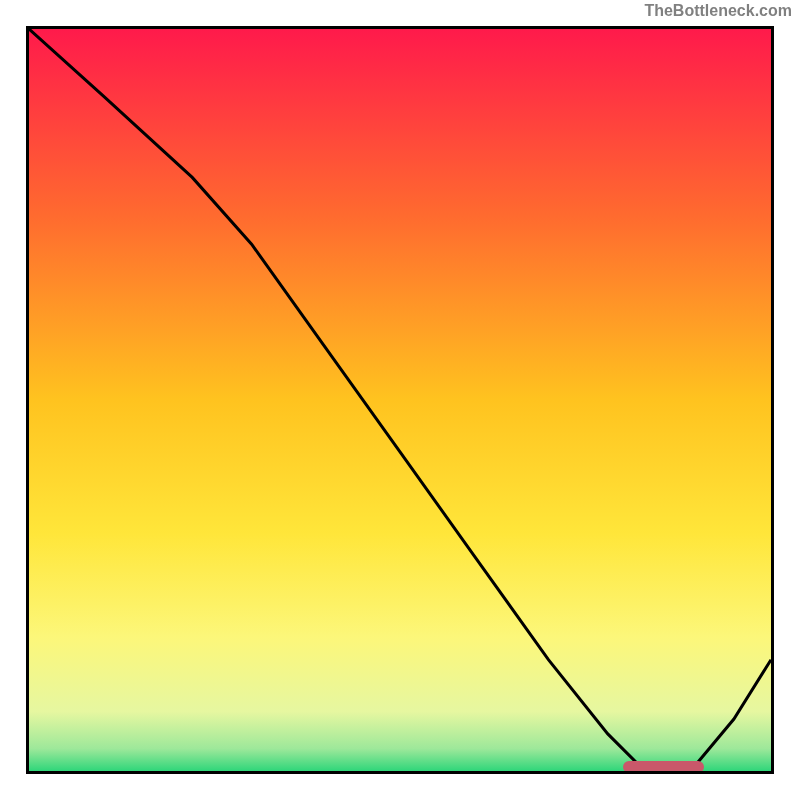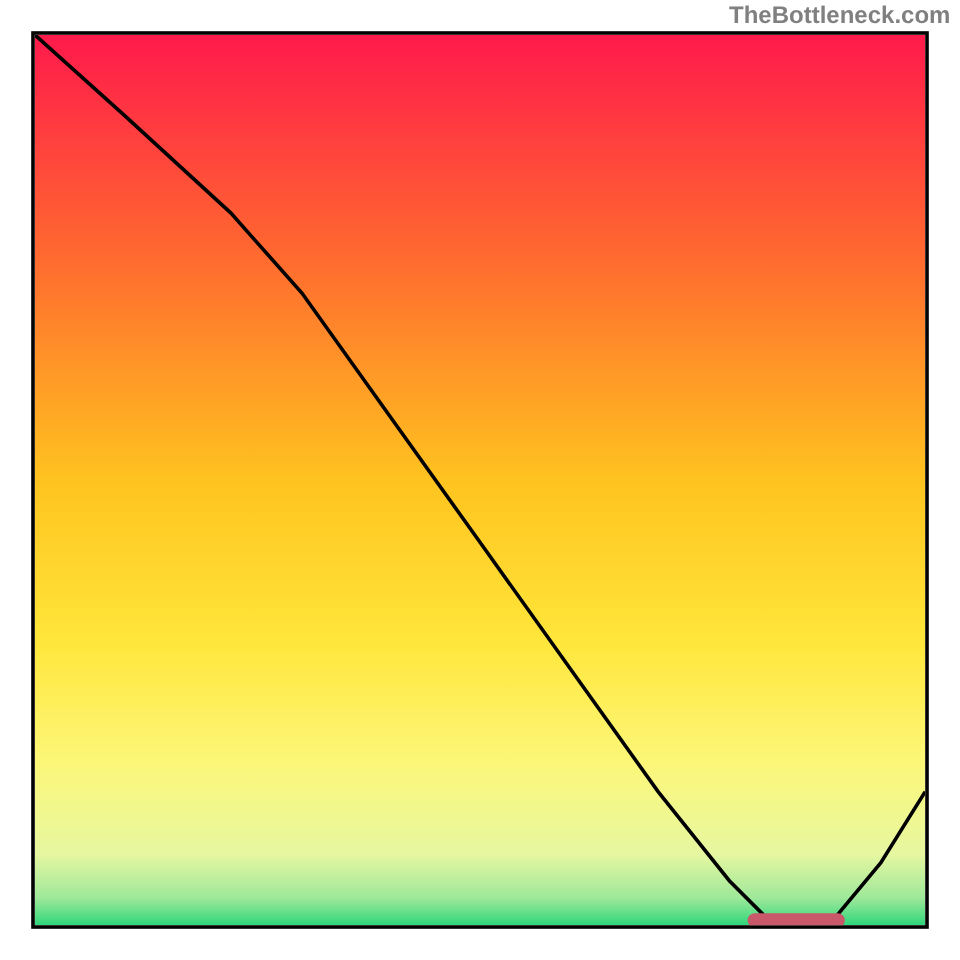--- a/index.html
+++ b/index.html
@@ -1,17 +1,17 @@
 <!DOCTYPE html>
 <html><head>
   <meta charset="utf-8">
   <style>
     * { margin: 0; padding: 0; box-sizing: border-box; }
     body { width: 800px; height: 800px; background: #fff; position: relative; overflow: hidden; }
-    .watermark { position: absolute; top: 2px; right: 8px; font-family: Arial, sans-serif; font-size: 20px; font-weight: bold; color: #808080; z-index: 10; }
+    .watermark { position: absolute; top: 2px; right: 8px; font-family: Arial, sans-serif; font-size: 16px; font-weight: bold; color: #808080; z-index: 10; }
     .plot-area { position: absolute; top: 26px; left: 26px; width: 748px; height: 748px; border: 3px solid #000; }
     .plot-inner { position: absolute; inset: 0; overflow: hidden; }
     svg.gradient-bg { position: absolute; inset: 0; width: 100%; height: 100%; }
     svg.curve { position: absolute; inset: 0; width: 100%; height: 100%; }
     .marker { position: absolute; background: #c9586a; border-radius: 6px; height: 12px; }
   </style>
 </head>
 <body>
 
 <div class="watermark">TheBottleneck.com</div>

